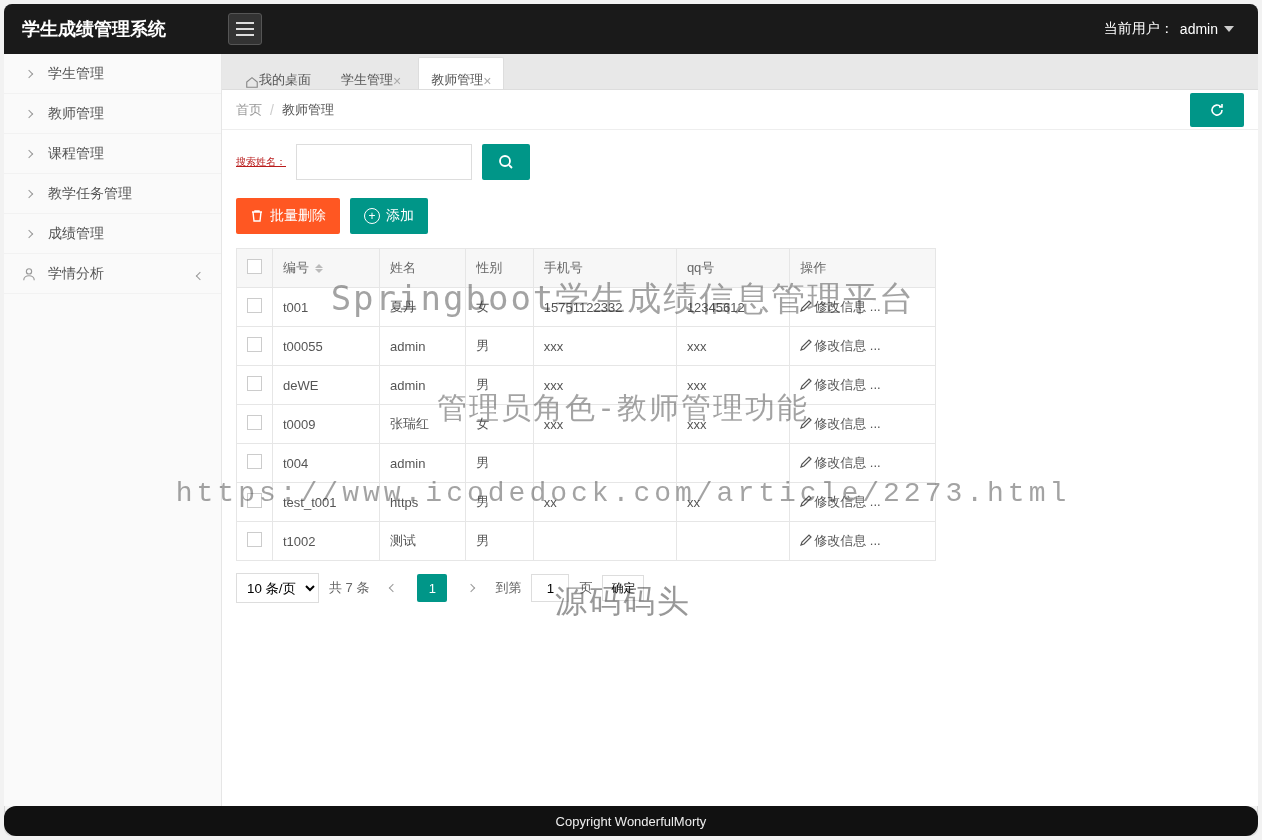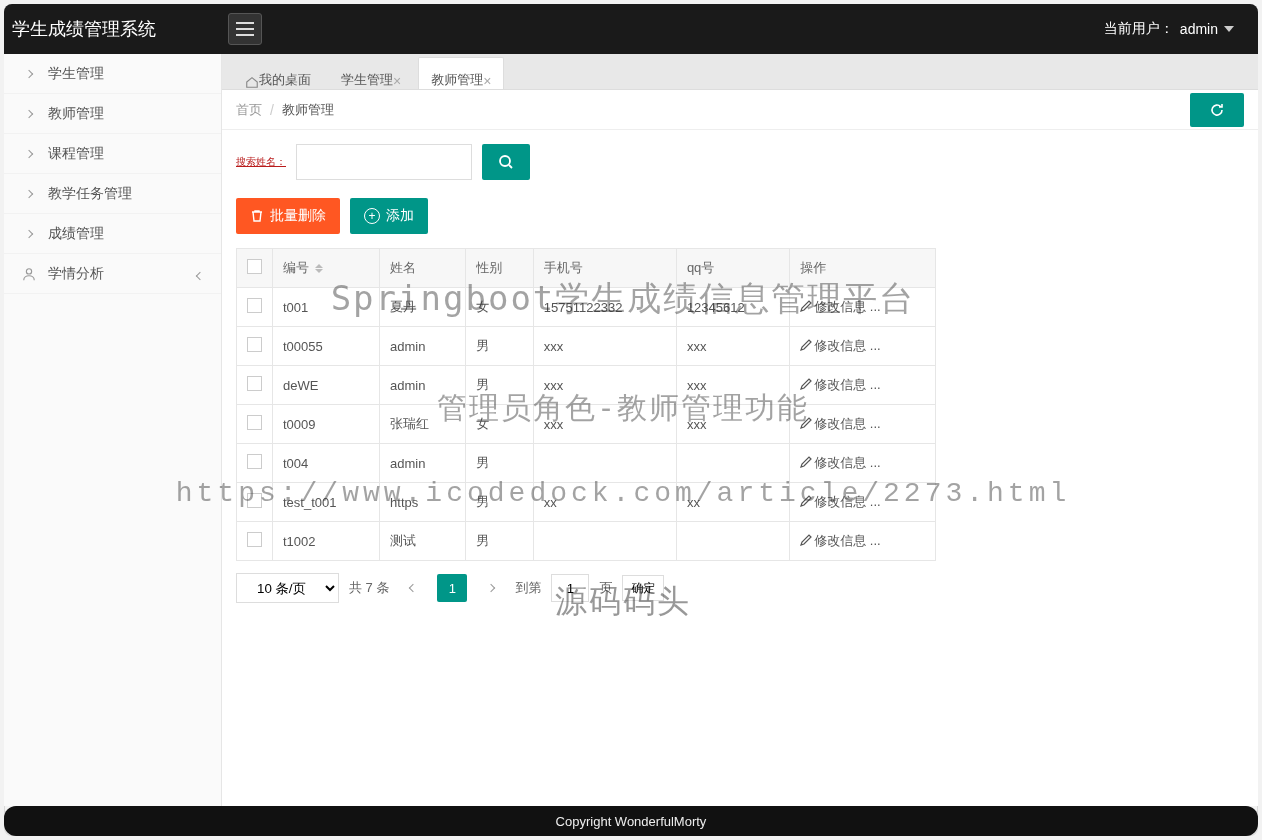--- a/index.html
+++ b/index.html
@@ -1,21 +1,21 @@
 <!DOCTYPE html>
 <html><head>
 <meta charset="utf-8">
 <style>
 * { margin: 0; padding: 0; box-sizing: border-box; font-family: "Microsoft YaHei", Arial, sans-serif; }
 body { background: #f2f2f2; font-size: 14px; color: #333; position: relative; overflow: hidden; width: 1262px; height: 840px; }
 .frame { position: absolute; inset: 4px; border-radius: 8px; overflow: hidden; box-shadow: 0 0 0 1px rgba(0,0,0,0.1) inset; background: #f2f2f2; display: flex; flex-direction: column; }
 
 
 .topbar { height: 50px; background: #1a1a1a; color: #fff; display: flex; align-items: center; }
-.brand { width: 218px; padding-left: 8px; font-size: 18px; font-weight: 400; }
+.brand { width: 218px; padding-left: 18px; font-size: 18px; font-weight: 700; }
 .hamburger { width: 34px; height: 32px; background: #333; border: 1px solid #555; border-radius: 3px; display: flex; align-items: center; justify-content: center; margin-left: 6px; cursor: pointer; }
 .hamburger svg { width: 18px; height: 14px; }
 .top-spacer { flex: 1; }
 .user-area { padding-right: 24px; display: flex; align-items: center; gap: 6px; cursor: pointer; font-size: 14px; }
 .triangle-down { width: 0; height: 0; border-left: 5px solid transparent; border-right: 5px solid transparent; border-top: 6px solid #ccc; }
 
 
 .main { flex: 1; display: flex; min-height: 0; }
 
 
@@ -62,21 +62,21 @@
 .sort-arrows { display: inline-flex; flex-direction: column; margin-left: 6px; gap: 1px; vertical-align: middle; }
 .sa-up, .sa-down { width: 0; height: 0; border-left: 4px solid transparent; border-right: 4px solid transparent; }
 .sa-up { border-bottom: 4px solid #bbb; }
 .sa-down { border-top: 4px solid #bbb; }
 .op-cell { white-space: nowrap; }
 .op-link { color: #555; }
 .pencil-ico { width: 12px; height: 12px; display: inline-block; margin-right: 2px; vertical-align: -1px; }
 
 
 .pager { display: flex; align-items: center; gap: 10px; margin-top: 12px; font-size: 13px; color: #666; }
-.pagesize { height: 30px; border: 1px solid #ddd; padding: 0 16px; background: #fff; }
+.pagesize { height: 30px; border: 1px solid #ddd; padding: 0 6px; background: #fff; }
 .pg-btn { width: 28px; height: 28px; display: flex; align-items: center; justify-content: center; border-radius: 2px; color: #bbb; cursor: pointer; }
 .pg-num { width: 30px; height: 28px; background: #009688; color: #fff; display: flex; align-items: center; justify-content: center; border-radius: 2px; }
 .jump-input { width: 38px; height: 28px; border: 1px solid #ddd; text-align: center; }
 .confirm-btn { height: 26px; padding: 0 8px; border: 1px solid #ddd; background: #fff; font-size: 12px; cursor: pointer; }
 
 
 .footer { height: 30px; background: #111; color: #eee; display: flex; align-items: center; justify-content: center; font-size: 13px; border-radius: 12px; }
 
 
 .wm { position: absolute; left: 0; right: 16px; text-align: center; pointer-events: none; color: rgba(0,0,0,0.3); font-family: "SimHei", monospace; letter-spacing: 2px; font-weight: 500; }

